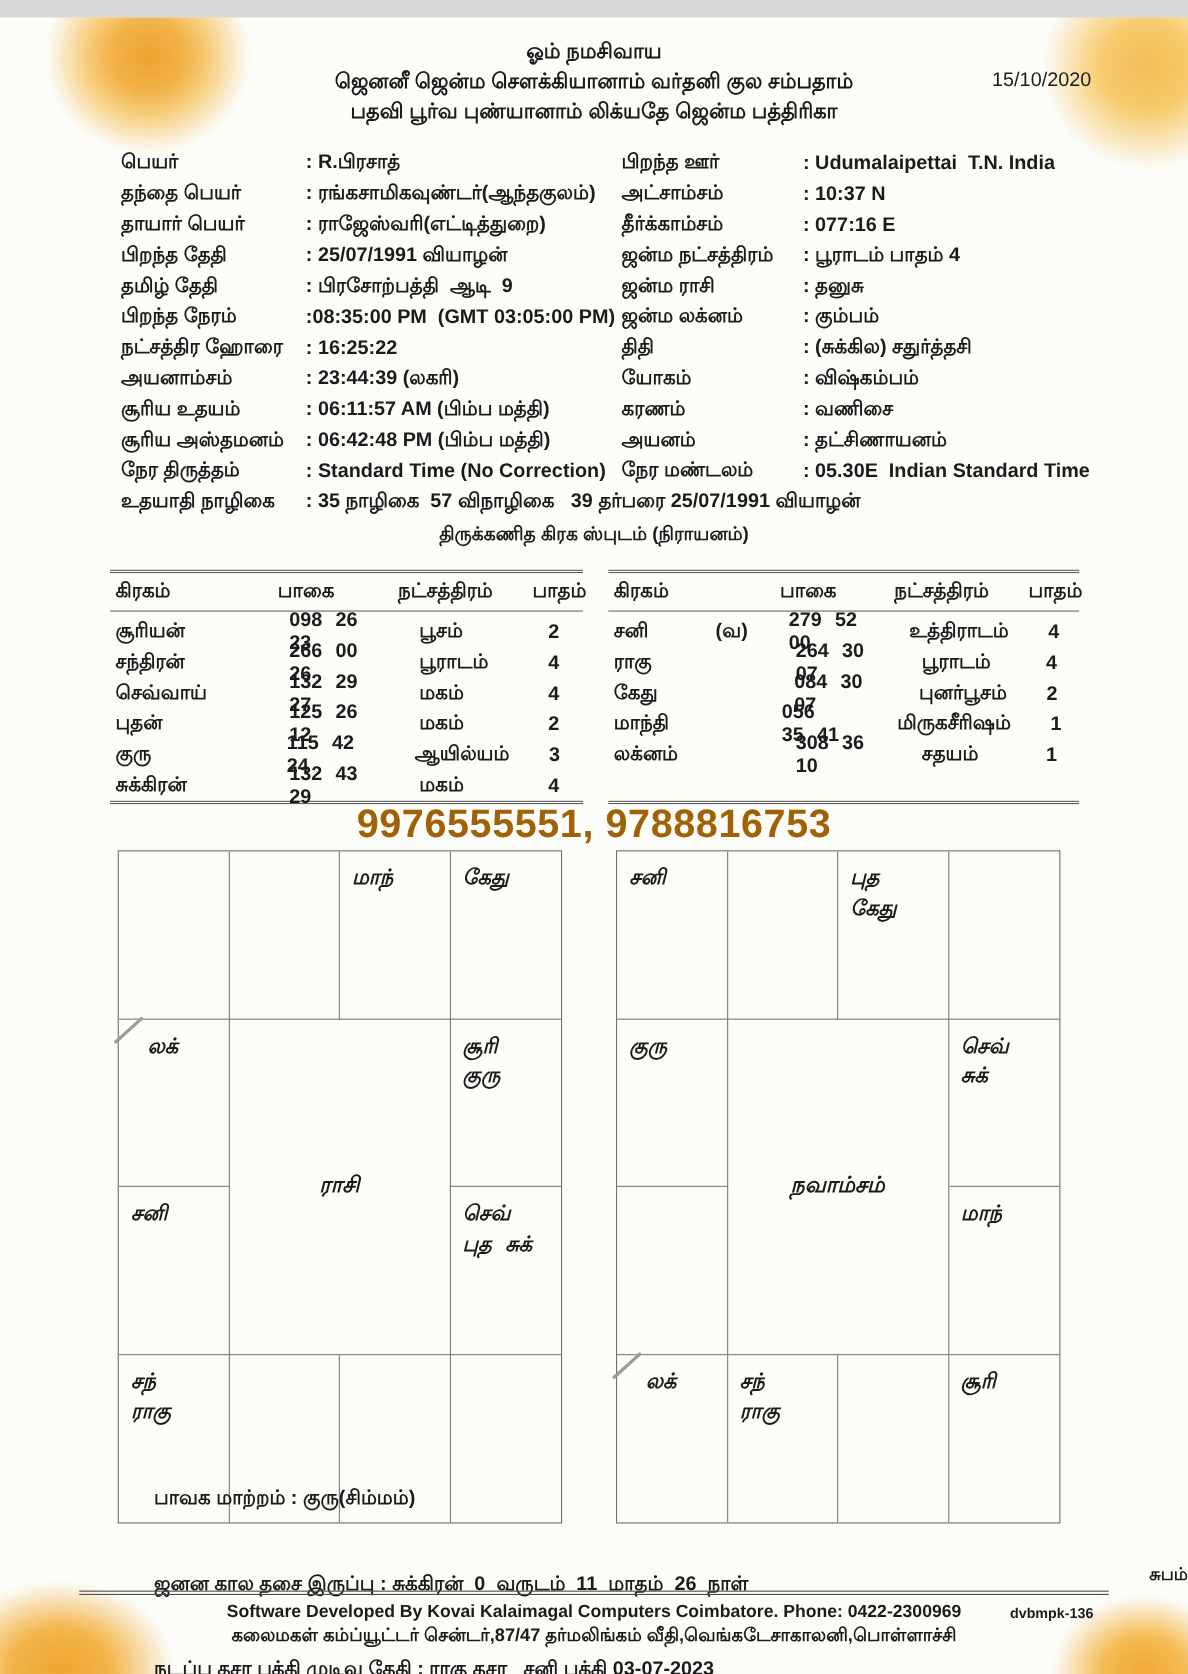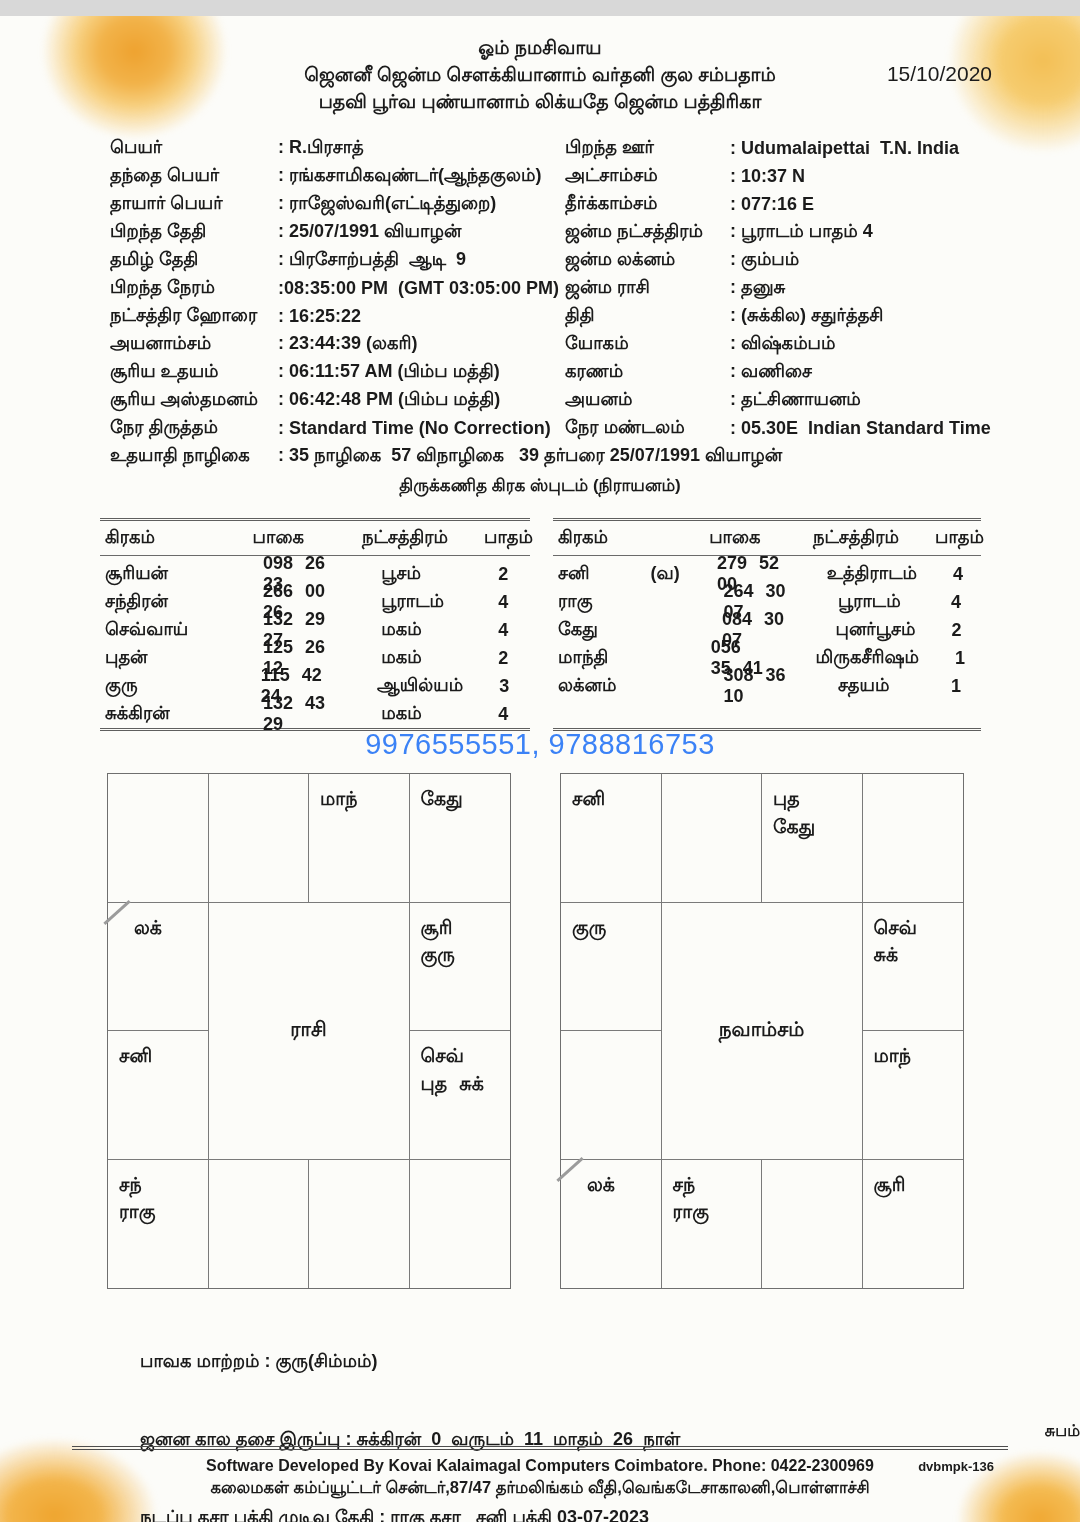--- a/index.html
+++ b/index.html
@@ -14,21 +14,21 @@
     background:radial-gradient(closest-side,#eea22f 0%,#f2b34a 38%,#f7cf7e 62%,rgba(250,225,160,0) 100%); }
   .blob-tr { right:-58px; top:-48px;   width:190px; height:185px;
     background:radial-gradient(closest-side,#f3bf55 0%,#f6cc6f 45%,rgba(251,233,180,0) 100%); }
   .blob-bl { left:-48px;  bottom:-55px; width:205px; height:155px;
     background:radial-gradient(closest-side,#efa52f 0%,#f3b54b 45%,rgba(250,225,160,0) 100%); }
   .blob-br { right:-42px; bottom:-48px; width:165px; height:135px;
     background:radial-gradient(closest-side,#f0a833 0%,#f4bb52 45%,rgba(250,228,165,0) 100%); }
 
   .hdr { position:absolute; top:18px; left:0; width:100%; text-align:center;
          font-size:19px; font-weight:700; line-height:27px; }
-  .scan-date { position:absolute; top:46px; right:88px; font-size:21px; font-weight:400; }
+  .scan-date { position:absolute; top:46px; right:88px; font-size:18px; font-weight:400; }
 
   .details { position:absolute; top:118px; font-size:18px; font-weight:700; }
   .details-left  { left:110px; width:720px; }
   .details-right { left:565px; width:440px; }
   .drow { display:flex; height:28px; align-items:center; white-space:pre-wrap; }
   .dlbl { flex:0 0 168px; }
   .details-right .dlbl { flex:0 0 165px; }
   .dval { white-space:pre-wrap; }
 
   .ptitle { position:absolute; top:460px; left:0; width:100%; text-align:center;
@@ -43,25 +43,25 @@
   .col-g { width:130px; padding-left:5px; box-sizing:border-box; }
   .col-f { width:0; text-align:center; }
   .col-d { width:108px; text-align:left; }
   .col-s { width:126px; padding-left:8px; box-sizing:border-box; }
   .col-p { width:46px; text-align:left; }
   .pt-right .col-g { width:96px; }
   .pt-right .col-f { width:52px; }
   .pbody .col-d { word-spacing:7px; }
 
   .phones { position:absolute; top:712px; left:0; width:100%; text-align:center;
-            font-size:29px; font-weight:400; letter-spacing:.5px; color:#3b82f6; }
-
-  .chart { position:absolute; top:757px; width:404px; height:516px;
+            font-size:36px; font-weight:700; letter-spacing:.5px; color:#a16207; }
+
+  .chart { position:absolute; top:757px; width:404px; height:612px;
            display:grid; grid-template-columns:repeat(4,1fr); grid-template-rows:repeat(4,1fr);
-           border:1.5px solid #6f6f6f; box-sizing:border-box; }
+           border:1.5px solid #6f6f6f; box-sizing:border-box;font-style:italic; }
   .chart-rasi { left:107px; } .chart-nav { left:560px; }
   .cell { position:relative; border-right:1px solid #7a7a7a; border-bottom:1px solid #7a7a7a;
           padding:11px 10px 0 11px; font-size:19px; font-weight:700; line-height:1.45;
           white-space:pre-wrap; box-sizing:border-box; }
   .gc1{grid-column:1}.gc2{grid-column:2}.gc3{grid-column:3}.gc4{grid-column:4}
   .gr1{grid-row:1}.gr2{grid-row:2}.gr3{grid-row:3}.gr4{grid-row:4}
   .gc4{border-right:none}.gr4{border-bottom:none}
   .gcenter { grid-column:2/4; grid-row:2/4; border-right:1px solid #7a7a7a;
              border-bottom:1px solid #7a7a7a; display:flex; align-items:center;
              justify-content:center; font-size:20px; font-weight:700; }
@@ -113,22 +113,22 @@
     <div class="drow"><span class="dlbl">சூரிய அஸ்தமனம்</span><span class="dval">: 06:42:48 PM (பிம்ப மத்தி)</span></div>
     <div class="drow"><span class="dlbl">நேர திருத்தம்</span><span class="dval">: Standard Time (No Correction)</span></div>
     <div class="drow"><span class="dlbl">உதயாதி நாழிகை</span><span class="dval">: 35 நாழிகை  57 விநாழிகை   39 தர்பரை 25/07/1991 வியாழன்</span></div>
   </div>
 
   <div class="details details-right">
     <div class="drow"><span class="dlbl">பிறந்த ஊர்</span><span class="dval">: Udumalaipettai  T.N. India</span></div>
     <div class="drow"><span class="dlbl">அட்சாம்சம்</span><span class="dval">: 10:37 N</span></div>
     <div class="drow"><span class="dlbl">தீர்க்காம்சம்</span><span class="dval">: 077:16 E</span></div>
     <div class="drow"><span class="dlbl">ஜன்ம நட்சத்திரம்</span><span class="dval">: பூராடம் பாதம் 4</span></div>
+    <div class="drow"><span class="dlbl">ஜன்ம ராசி</span><span class="dval">: தனுசு</span></div>
     <div class="drow"><span class="dlbl">ஜன்ம லக்னம்</span><span class="dval">: கும்பம்</span></div>
-    <div class="drow"><span class="dlbl">ஜன்ம ராசி</span><span class="dval">: தனுசு</span></div>
     <div class="drow"><span class="dlbl">திதி</span><span class="dval">: (சுக்கில) சதுர்த்தசி</span></div>
     <div class="drow"><span class="dlbl">யோகம்</span><span class="dval">: விஷ்கம்பம்</span></div>
     <div class="drow"><span class="dlbl">கரணம்</span><span class="dval">: வணிசை</span></div>
     <div class="drow"><span class="dlbl">அயனம்</span><span class="dval">: தட்சிணாயனம்</span></div>
     <div class="drow"><span class="dlbl">நேர மண்டலம்</span><span class="dval">: 05.30E  Indian Standard Time</span></div>
   </div>
 
   <div class="ptitle">திருக்கணித கிரக ஸ்புடம்  (நிராயனம்)</div>
 
   <div class="ptable pt-left">

